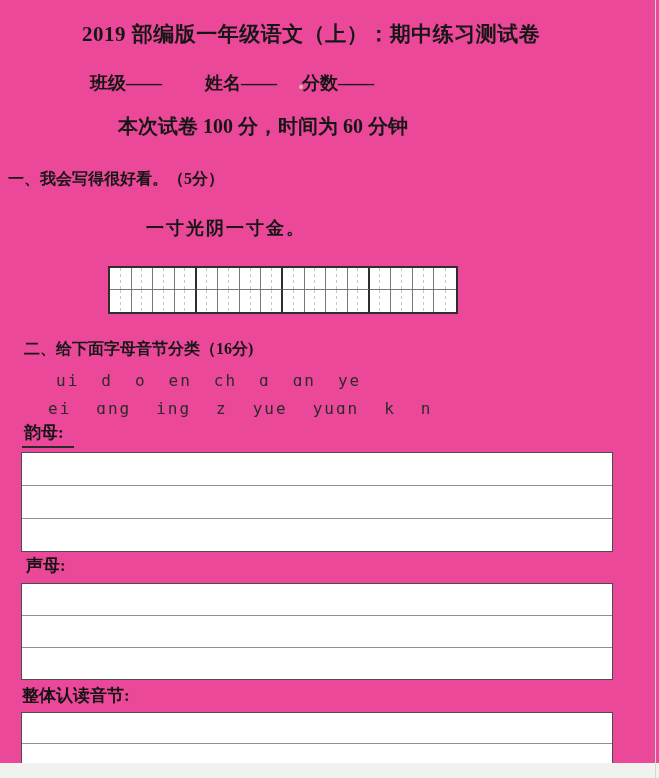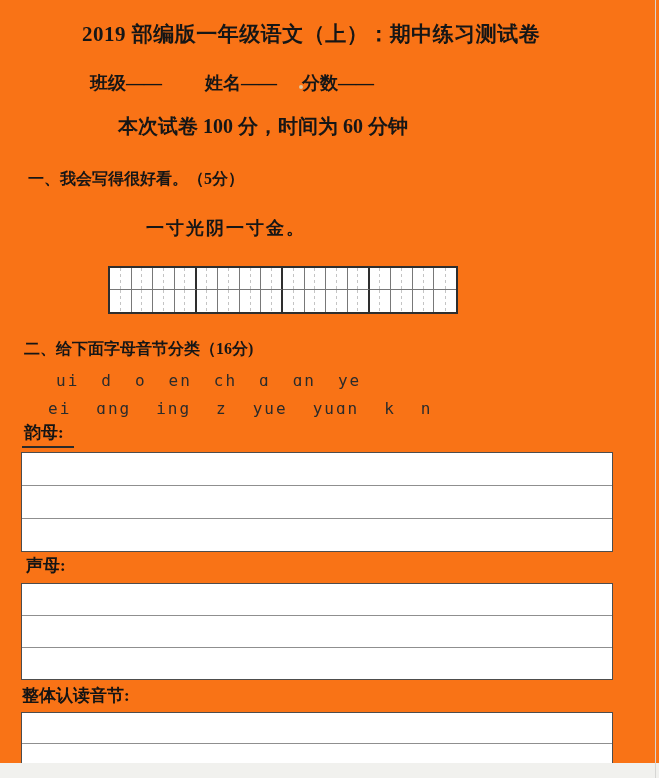--- a/index.html
+++ b/index.html
@@ -1,32 +1,32 @@
 <!DOCTYPE html>
 <html><head>
 <meta charset="utf-8">
 <style>
   html,body{margin:0;padding:0;background:#ffffff;}
   .page{
-    position:relative;width:659px;height:778px;overflow:hidden;background:#f97316;
+    position:relative;width:659px;height:778px;overflow:hidden;background:#ec4899;
     font-family:"Liberation Serif","DejaVu Serif",serif;color:#161616;
   }
   .title{
     position:absolute;top:20px;left:0;width:622px;margin:0;text-align:center;
     font-size:21px;font-weight:700;letter-spacing:.5px;
   }
   .header-fields{
     position:absolute;top:71px;left:90px;display:flex;
     font-size:18px;font-weight:700;white-space:nowrap;
   }
   .header-fields .hf + .hf{margin-left:43px;}
   .header-fields .hf:nth-child(3){margin-left:25px;}
   .exam-info{position:absolute;top:113px;left:118px;font-size:20px;font-weight:700;}
   .sec-heading{position:absolute;font-size:16px;font-weight:700;}
-  .sec-heading.s1{top:169px;left:28px;text-align:right;}
+  .sec-heading.s1{top:169px;left:8px;text-align:right;}
   .sec-heading.s2{top:339px;left:24px;}
   .sentence{position:absolute;top:216px;left:146px;font-size:18px;font-weight:700;letter-spacing:2px;}
   .writing-grid{
     position:absolute;top:266px;left:108px;width:350px;height:48px;
     border:2px solid #2e2e2e;box-sizing:border-box;display:grid;background:#ffffff;
   }
   .wcell{
     box-sizing:border-box;border-right:1px solid #787878;border-bottom:1px solid #787878;
     background-image:linear-gradient(to bottom,#c4c4c4 50%,rgba(0,0,0,0) 50%);
     background-size:1px 6px;background-repeat:repeat-y;background-position:50% 0;

